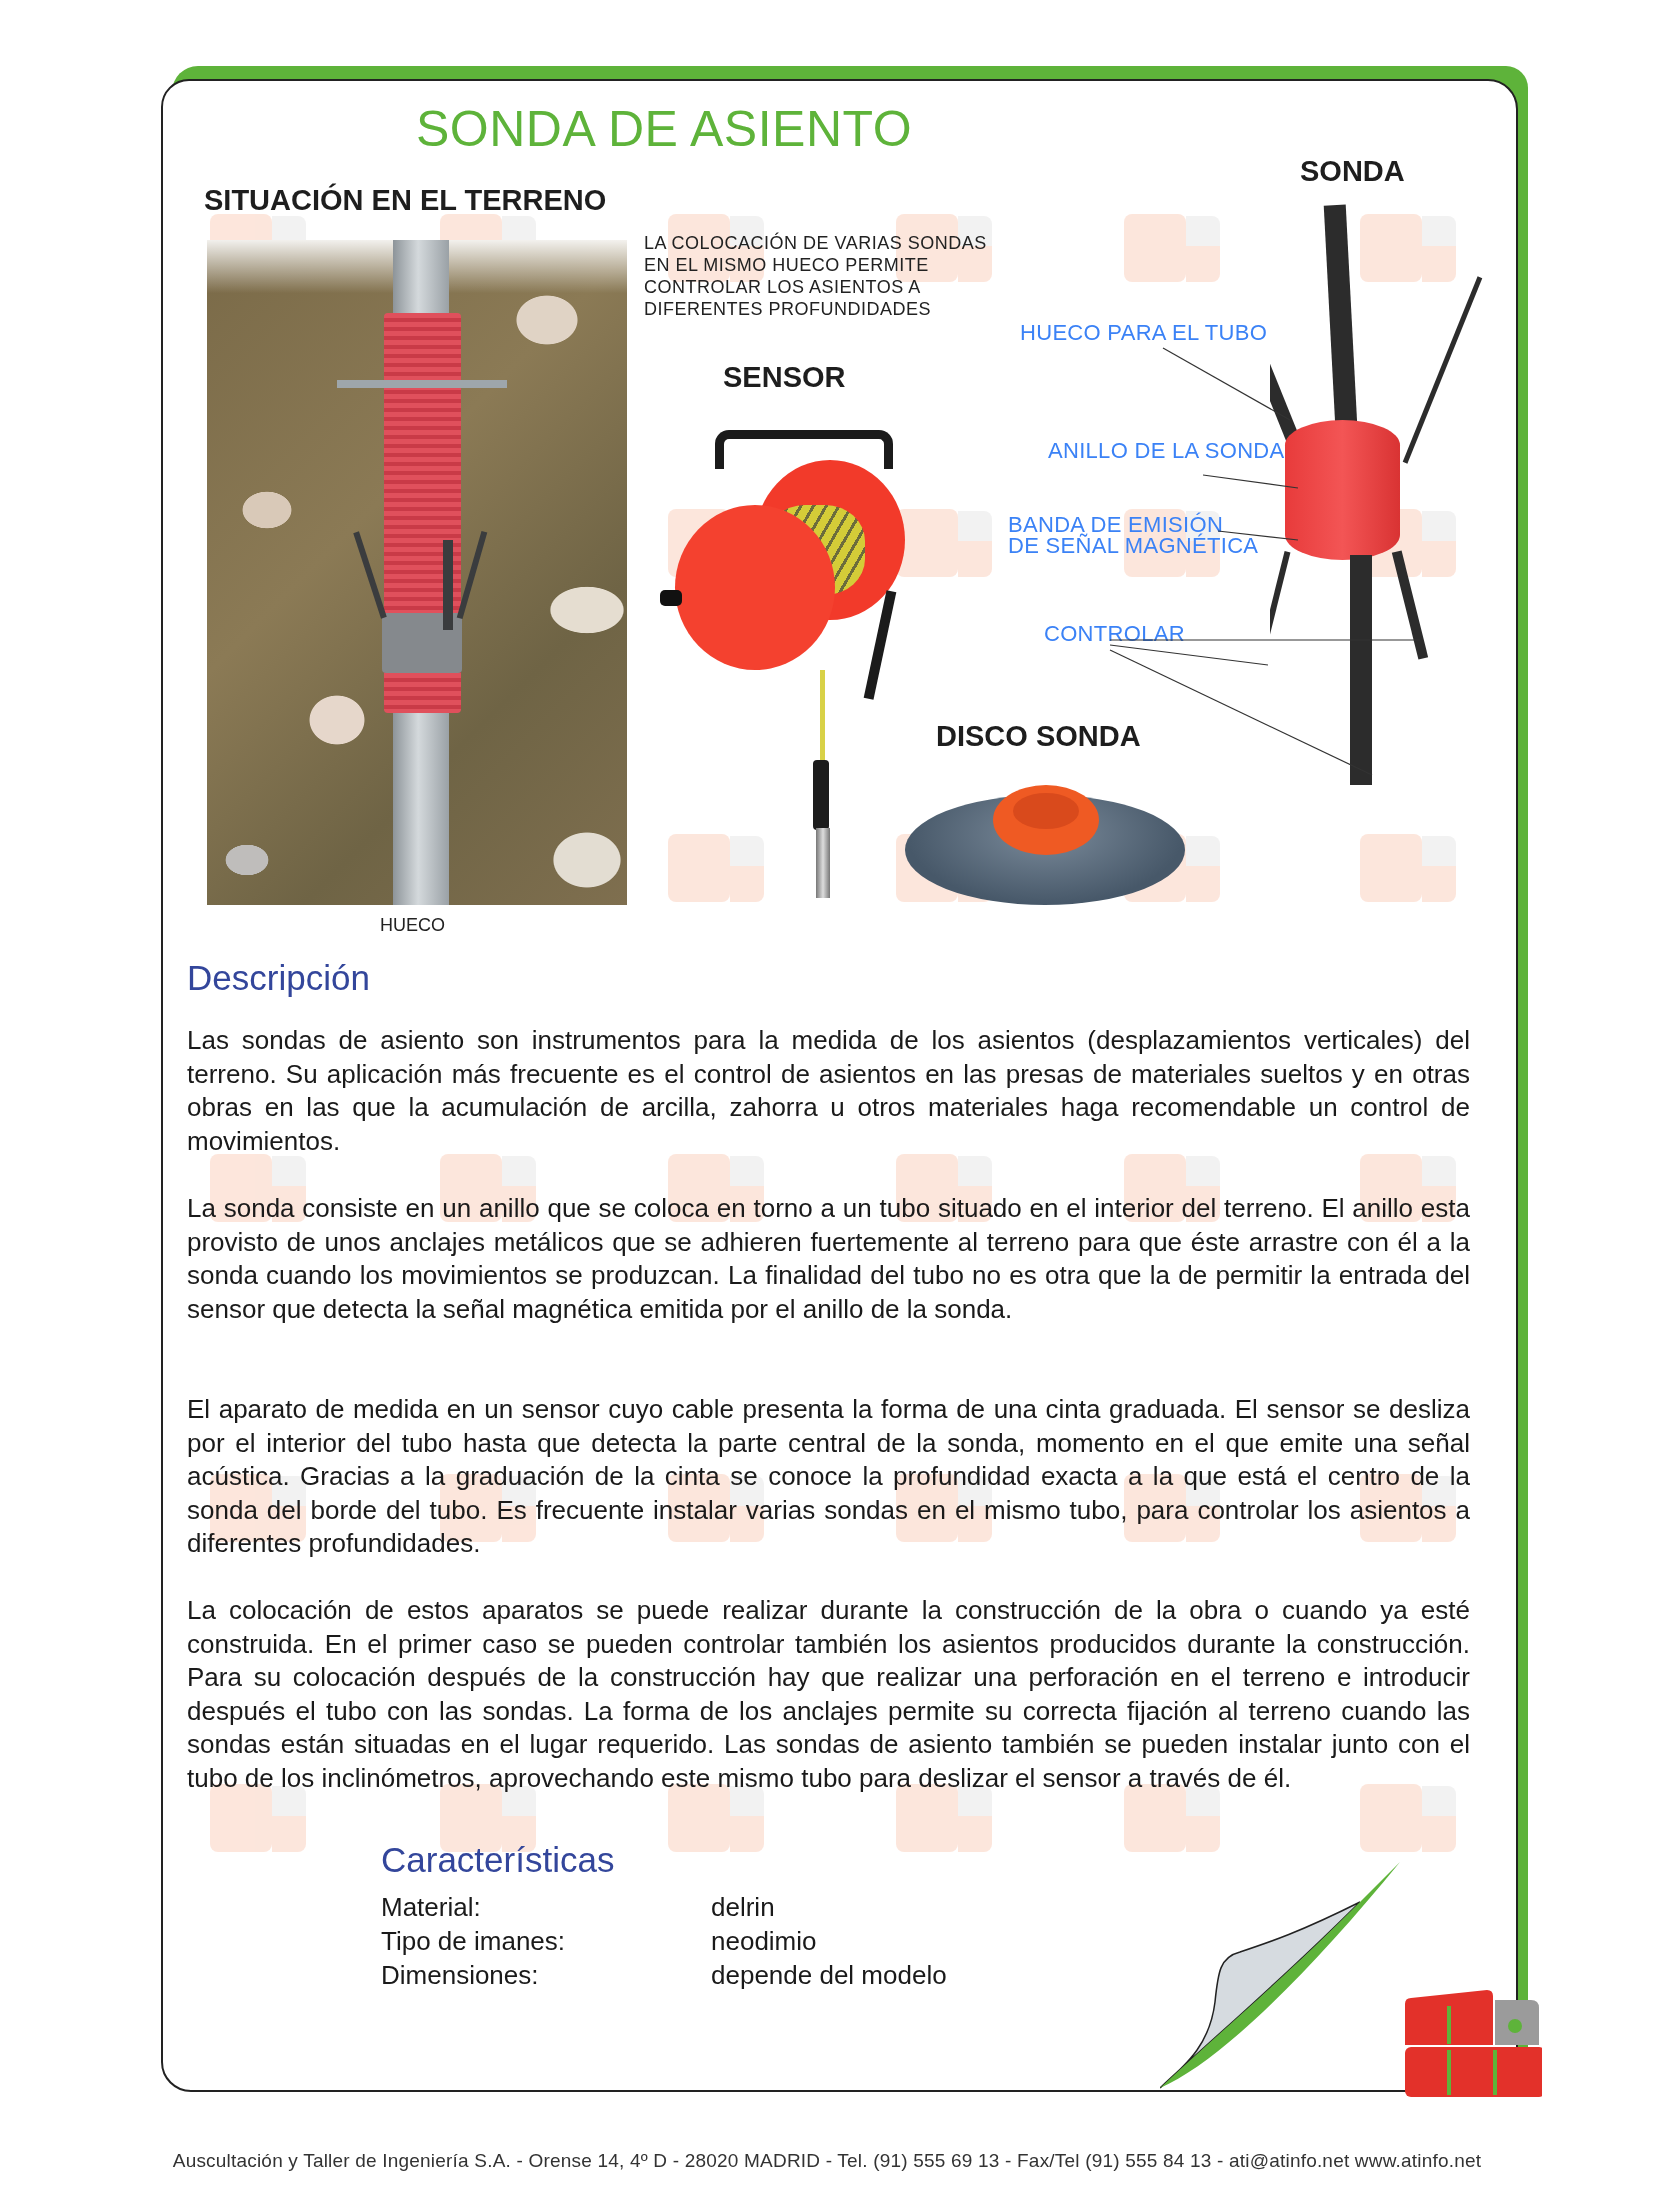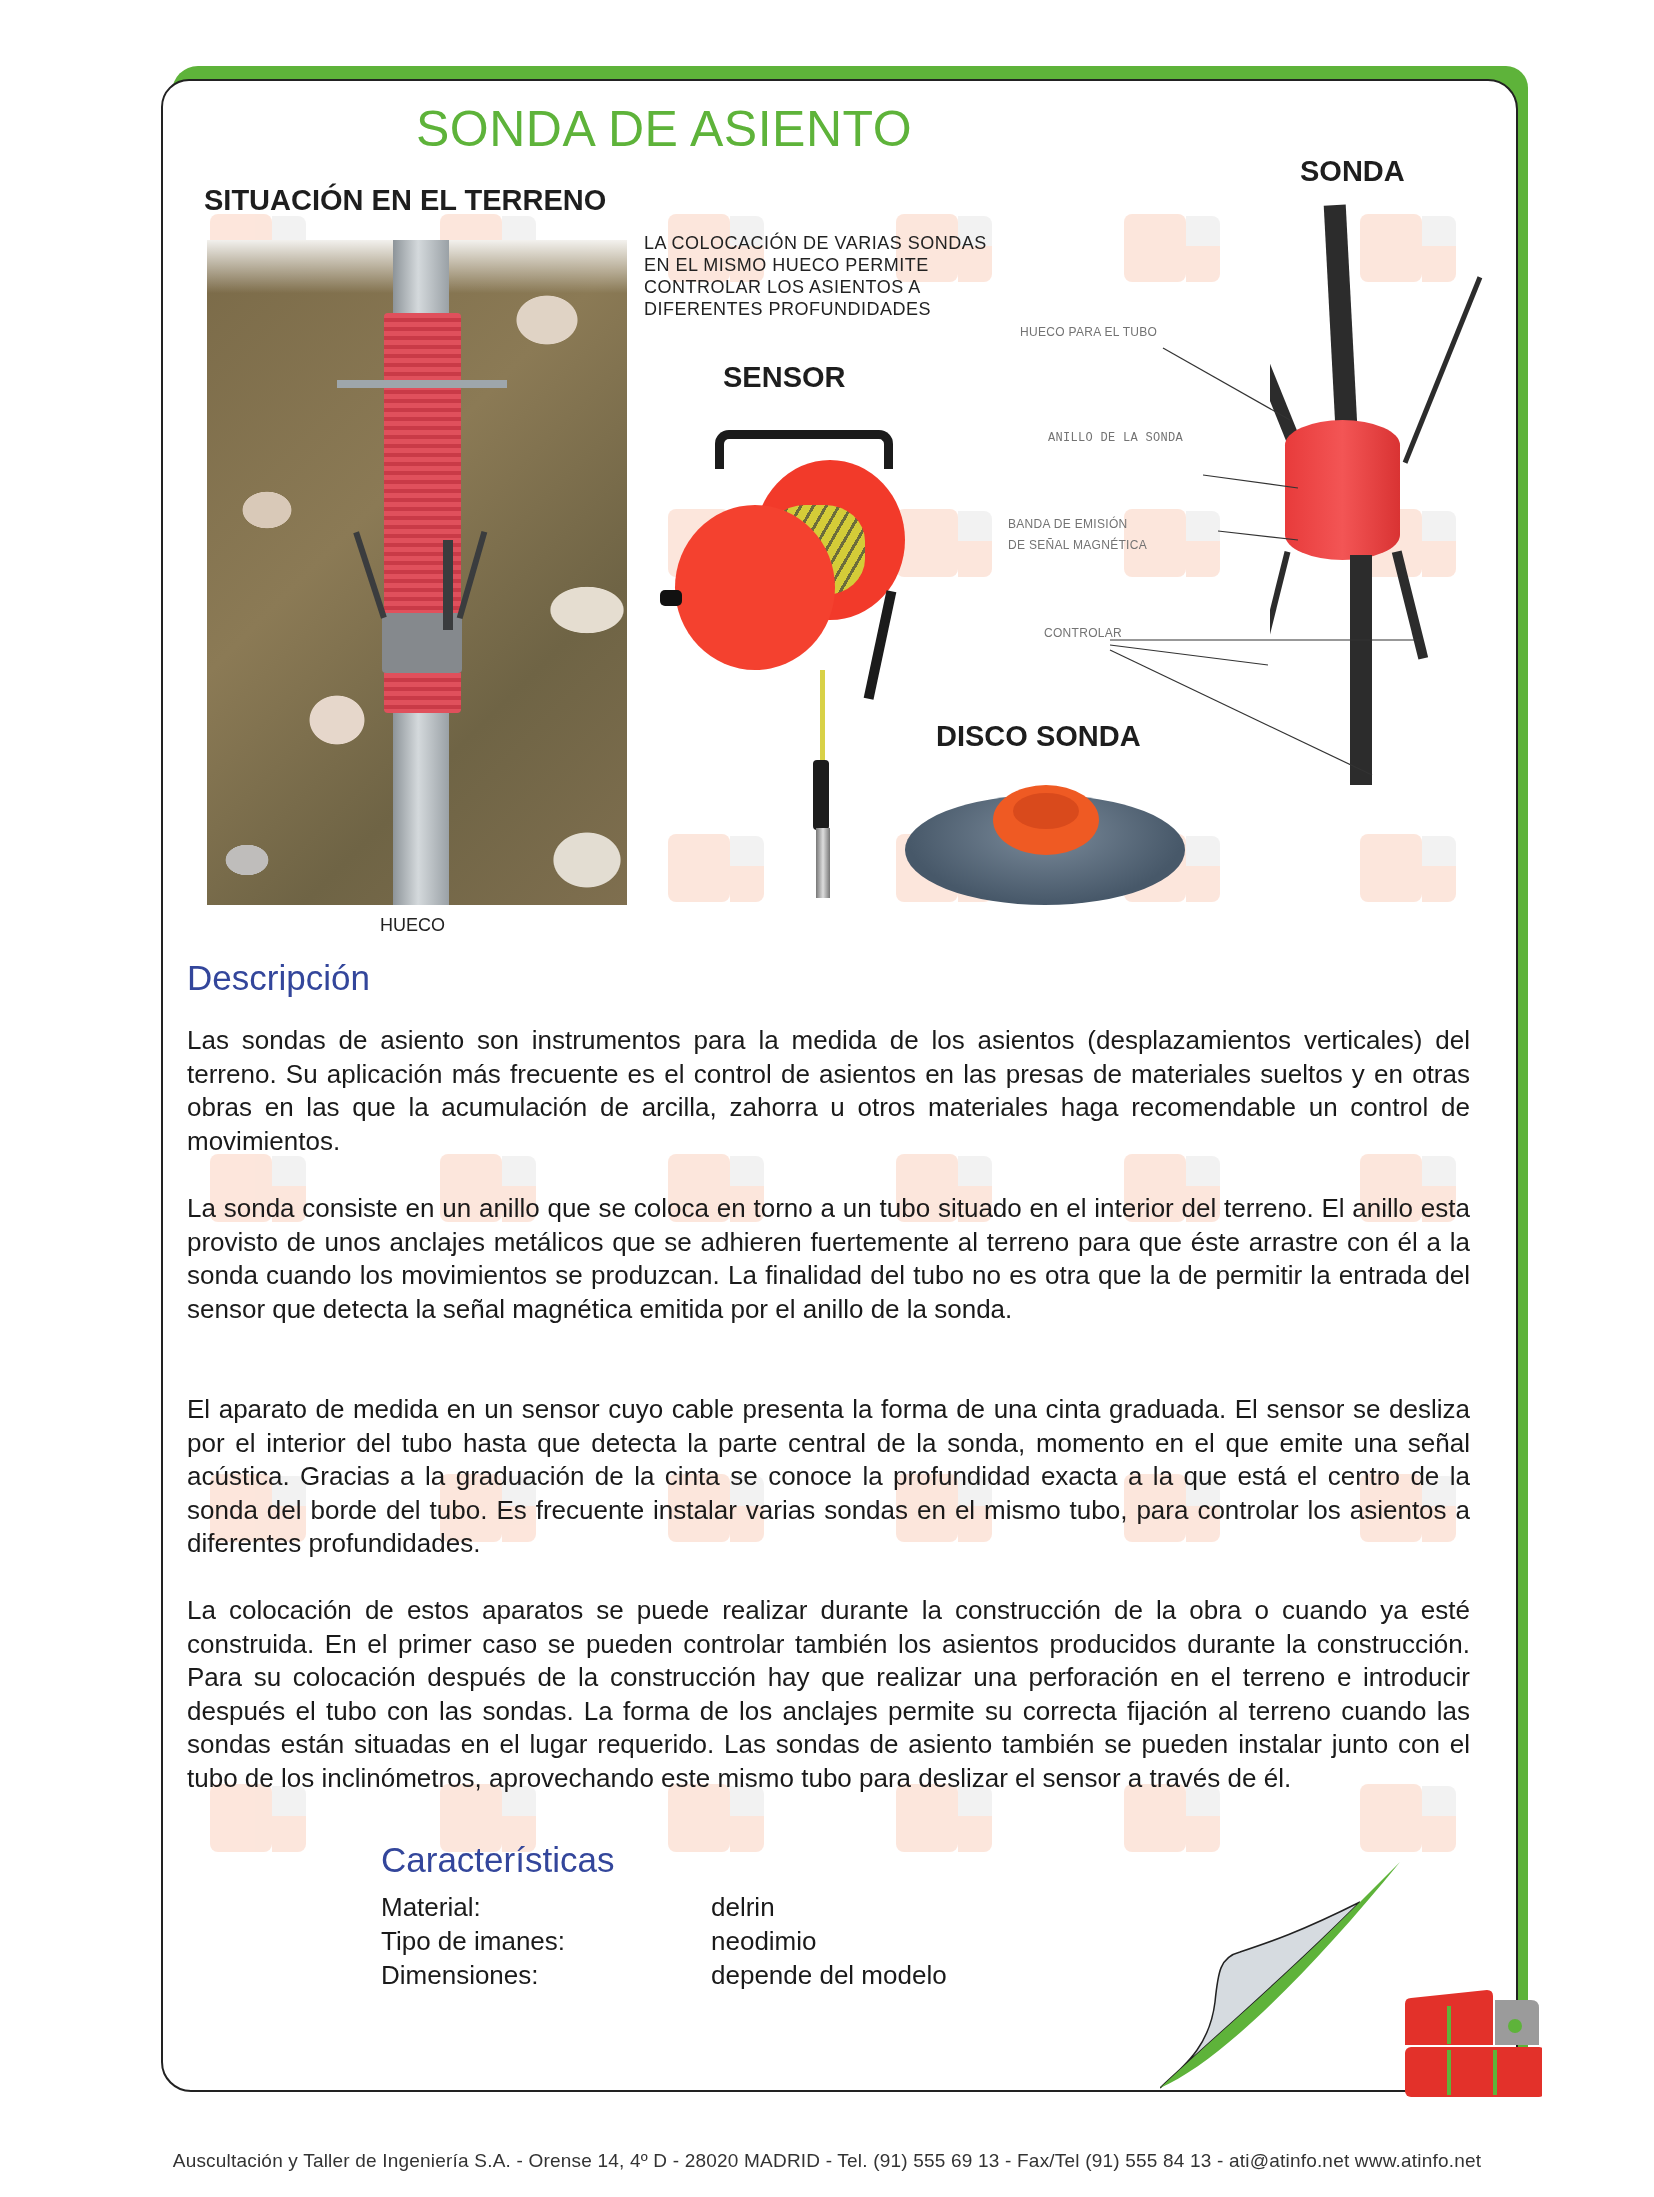--- a/index.html
+++ b/index.html
@@ -18,21 +18,21 @@
   .wm .r { position: absolute; left: 0; top: 4px; width: 62px; height: 68px; background: #fbd2c0; border-radius: 8px; }
   .wm .g { position: absolute; left: 62px; top: 6px; width: 34px; height: 30px; background: #e8e8e8; border-radius: 0 8px 0 0; }
   .wm .g2 { position: absolute; left: 62px; top: 36px; width: 34px; height: 36px; background: #fbd2c0; border-radius: 0 0 8px 0; }
 
   
   .title { position: absolute; left: 0; width: 1328px; top: 100px; text-align: center;
            font-size: 50px; color: #5eb33a; letter-spacing: 0.5px; }
   .sec-head { position: absolute; font-weight: bold; font-size: 29px; color: #1e1e1e; }
 
   .note { position: absolute; left: 644px; top: 232px; font-size: 18px; line-height: 22px; letter-spacing: 0.5px; color: #222; }
-  .callout { position: absolute; font-size: 12px; letter-spacing: 0.3px; color: #737373; line-height: 21px; }
+  .callout { position: absolute; font-size: 22px; letter-spacing: 0.3px; color: #3b82f6; line-height: 21px; }
   .caption { position: absolute; font-size: 18px; color: #222; }
 
   
   .photo { position: absolute; overflow: hidden; }
   .ground { left: 207px; top: 240px; width: 420px; height: 665px;
             background:
               radial-gradient(ellipse 40px 30px at 60px 270px, #d9c9b8 60%, transparent 62%),
               radial-gradient(ellipse 60px 38px at 380px 370px, #e5ddd0 60%, transparent 62%),
               radial-gradient(ellipse 55px 45px at 380px 620px, #e3ddd2 60%, transparent 62%),
               radial-gradient(ellipse 45px 40px at 130px 480px, #e6d7cb 60%, transparent 62%),
@@ -319,21 +319,21 @@
   <div class="bar" style="left:170px;top:70px;width:5px;height:200px;transform:rotate(22deg);"></div>
   <div class="cyl"></div>
   <div class="bar" style="left:80px;top:355px;width:22px;height:230px;"></div>
   <div class="bar" style="left:0px;top:350px;width:6px;height:120px;transform:rotate(14deg);"></div>
   <div class="bar" style="left:135px;top:350px;width:10px;height:110px;transform:rotate(-14deg);"></div>
 </div>
 
 <div class="callout" style="left:1020px;top:322px;">
   <div>HUECO PARA EL TUBO</div>
 </div>
-<div class="callout" style="left:1048px;top:428px;font-family:Liberation Mono, monospace;">
+<div class="callout" style="left:1048px;top:440px;">
   <div>ANILLO DE LA SONDA</div>
 </div>
 <div class="callout" style="left:1008px;top:514px;">
   <div>BANDA DE EMISIÓN</div>
   <div>DE SEÑAL MAGNÉTICA</div>
 </div>
 <div class="callout" style="left:1044px;top:623px;">
   <div>CONTROLAR</div>
 </div>
 <svg style="position:absolute;left:0;top:0;width:1654px;height:2197px;pointer-events:none">

